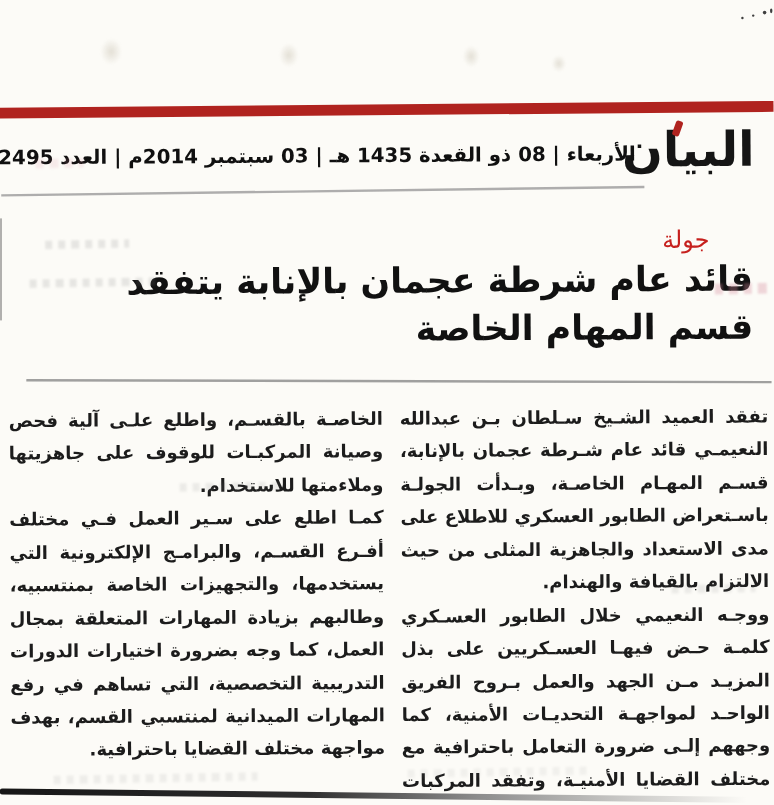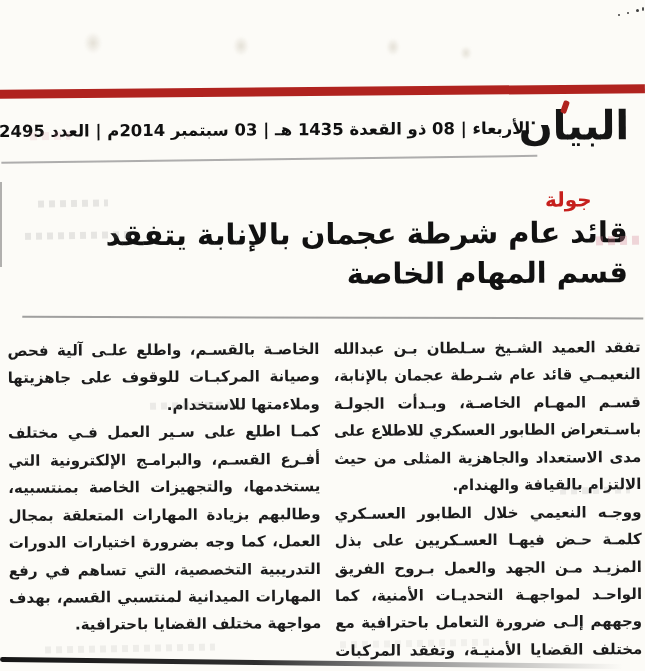--- a/index.html
+++ b/index.html
@@ -17,21 +17,21 @@
   .logo{position:absolute;right:15px;top:99px;width:100px;height:56px;}
   .logo-text{font-size:40px;font-weight:900;letter-spacing:-1px;color:#151515;line-height:56px;}
   .logo-accent{position:absolute;left:33px;top:3px;width:6px;height:13px;background:var(--bar,#b0231f);transform:rotate(20deg);border-radius:2px;}
   .dateline{
     position:absolute;right:114px;top:120px;white-space:nowrap;
     font-size:16.5px;font-weight:700;color:#101010;
   }
   .masthead-rule{position:absolute;left:2px;top:158px;width:536px;height:2px;background:#9a9a9a;opacity:.8;transform:rotate(-0.4deg);}
 
   
-  .kicker{position:absolute;right:53px;top:189px;font-size:20px;font-weight:700;color:var(--accent,#c6201d);}
+  .kicker{position:absolute;right:53px;top:189px;font-size:20px;font-weight:400;color:var(--accent,#c6201d);}
   .headline{position:absolute;right:17px;top:214px;margin:0;text-align:right;font-weight:900;color:#111;}
   .headline div{font-size:29px;line-height:40px;white-space:nowrap;}
   .headline-rule{position:absolute;left:22px;top:314px;width:621px;height:1.8px;background:#8f8f8f;opacity:.85;transform:rotate(0.5deg);transform-origin:left center;}
 
   
   .col{position:absolute;top:336px;}
   .col-right{right:5px;width:307px;}
   .col-left{left:7px;width:312px;}
   .line{
     height:27.45px;line-height:27.45px;

